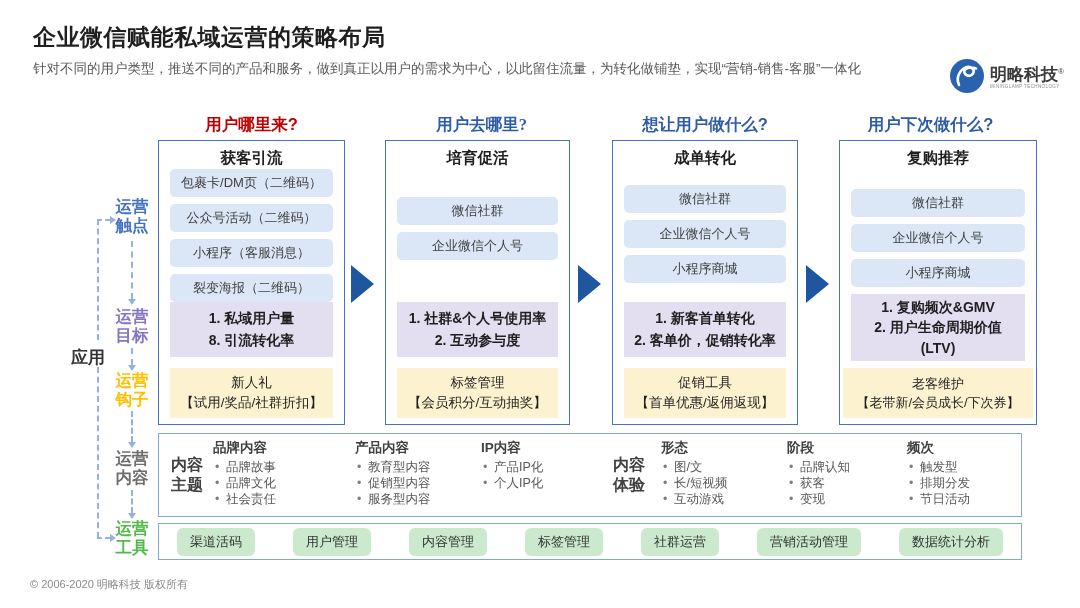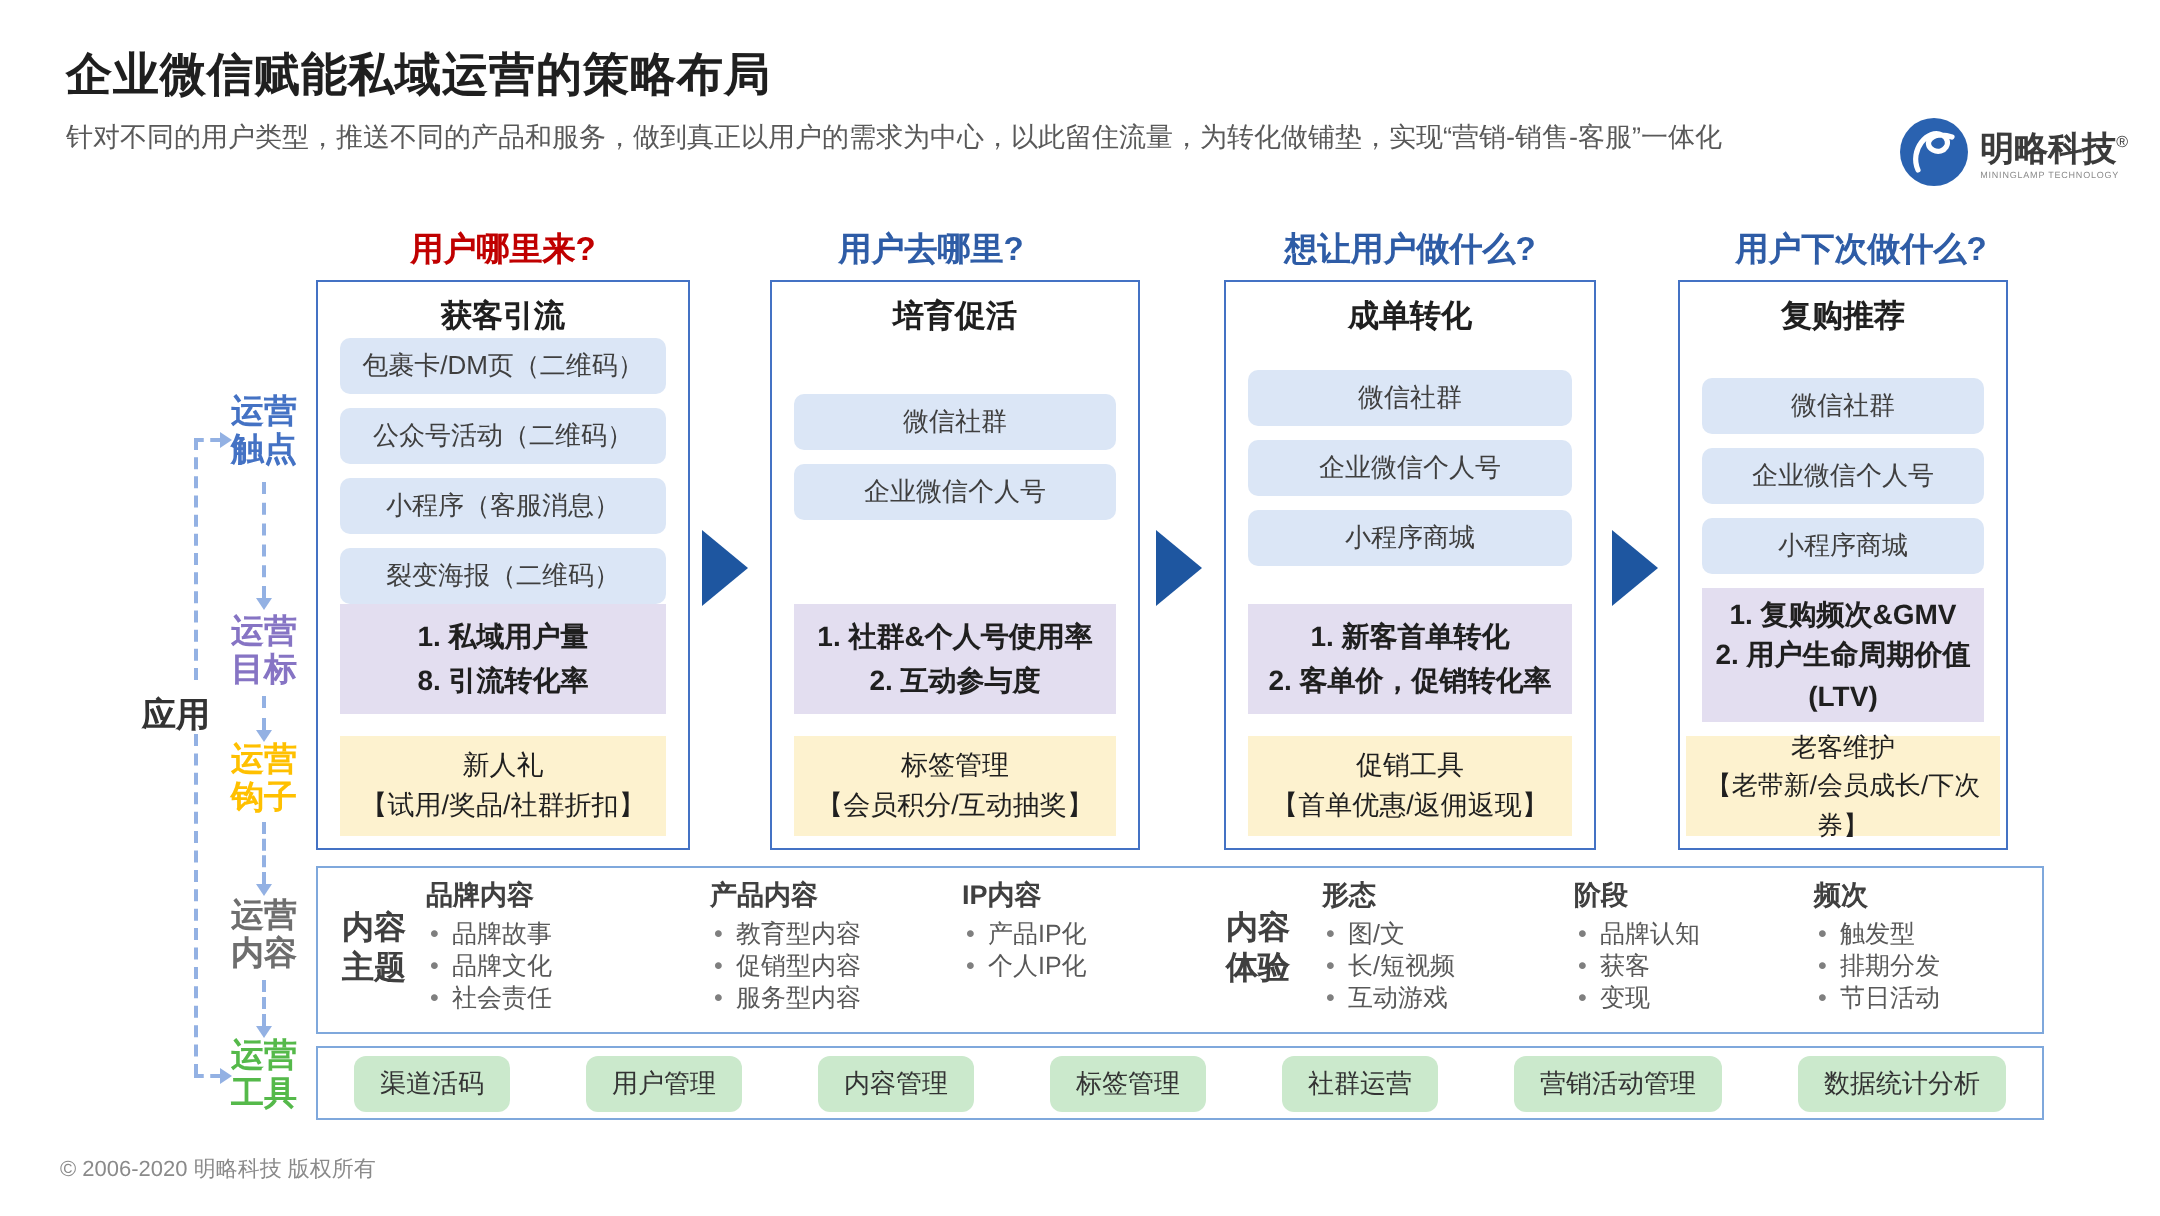--- a/index.html
+++ b/index.html
@@ -80,21 +80,21 @@
     </span>
     <span class="logo-text">
       <span>
         <span class="logo-name">明略科技</span><span class="logo-reg">®</span>
       </span>
       <span class="logo-sub">MININGLAMP TECHNOLOGY</span>
     </span>
   </div>
 
   <div class="question q-red" style="left:158px;width:187px;">用户哪里来?</div>
-  <div class="question q-blue" style="left:373px;width:185px;">用户去哪里?</div>
+  <div class="question q-blue" style="left:389px;width:185px;font-family:Liberation Serif, serif;">用户去哪里?</div>
   <div class="question q-blue" style="left:612px;width:186px;">想让用户做什么?</div>
   <div class="question q-blue" style="left:839px;width:183px;">用户下次做什么?</div>
 
   <div class="col c1" style="left:158px;width:187px;">
     <div class="col-title">获客引流</div>
     <div class="pills">
       <div class="pill">包裹卡/DM页（二维码）</div>
       <div class="pill">公众号活动（二维码）</div>
       <div class="pill">小程序（客服消息）</div>
       <div class="pill">裂变海报（二维码）</div>
@@ -135,21 +135,21 @@
     <div class="goalbox">
       <div>1. 新客首单转化</div>
       <div>2. 客单价，促销转化率</div>
     </div>
     <div class="hookbox">
       <div>促销工具</div>
       <div>【首单优惠/返佣返现】</div>
     </div>
   </div>
 
-  <div class="col c4" style="left:839px;width:165px;">
+  <div class="col c4" style="left:839px;width:198px;">
     <div class="col-title">复购推荐</div>
     <div class="pills">
       <div class="pill">微信社群</div>
       <div class="pill">企业微信个人号</div>
       <div class="pill">小程序商城</div>
     </div>
     <div class="goalbox">
       <div>1. 复购频次&amp;GMV</div>
       <div>2. 用户生命周期价值</div>
       <div>(LTV)</div>

